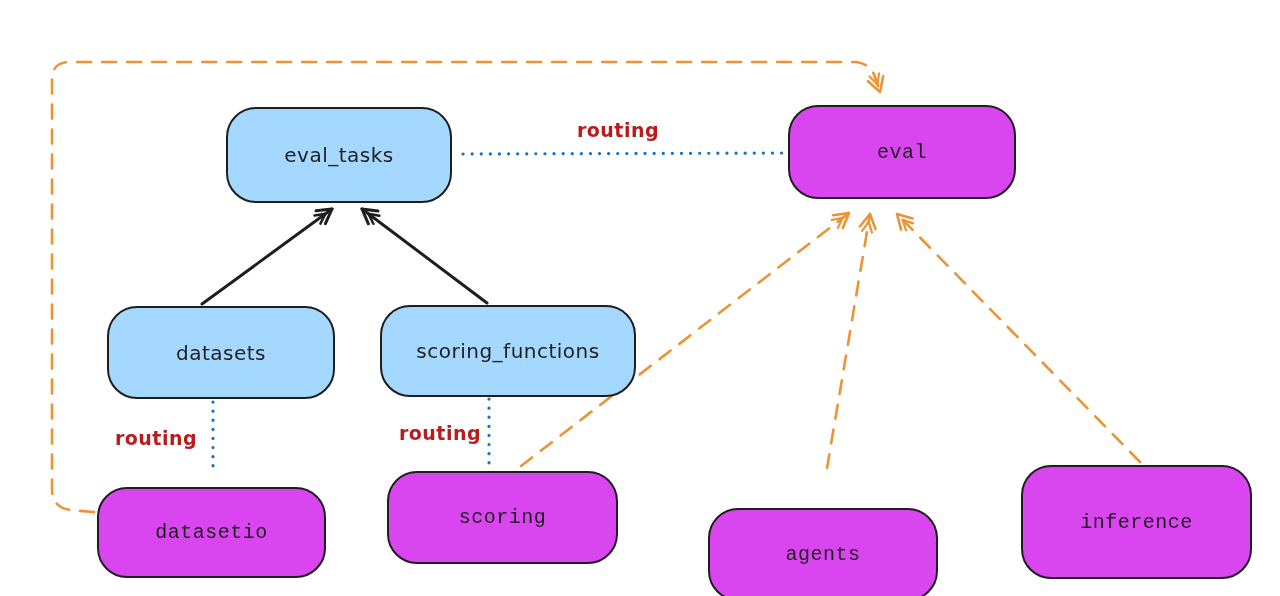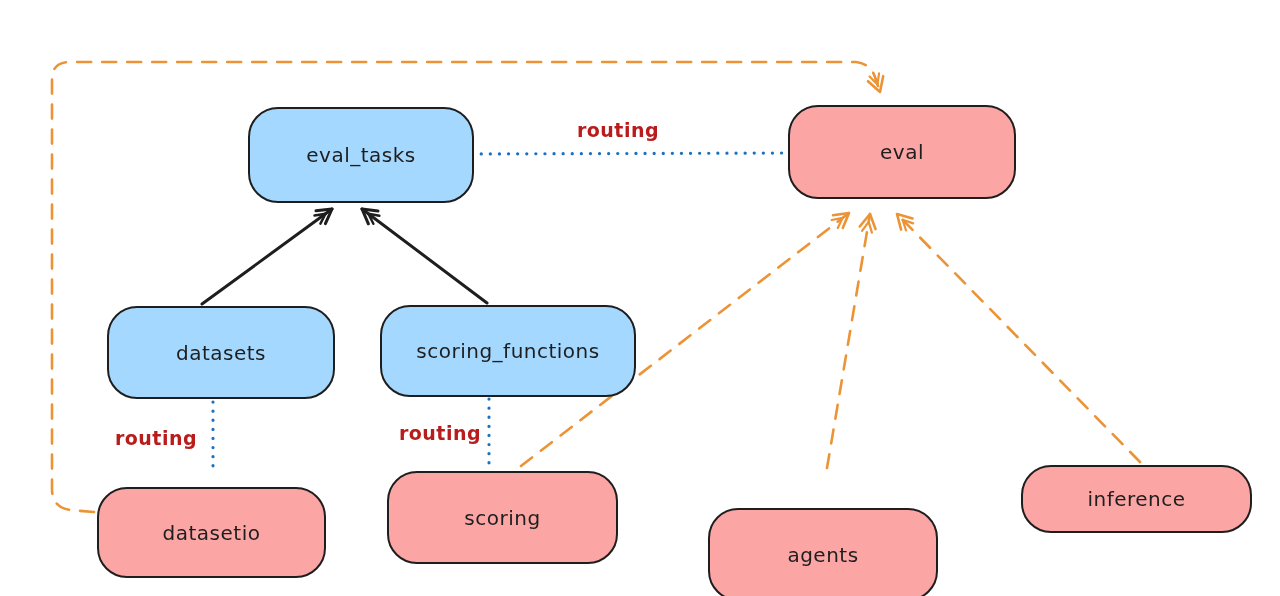--- a/index.html
+++ b/index.html
@@ -28,21 +28,21 @@
     border: 2.5px solid #1e1e1e;
     border-radius: 30px;
     display: flex;
     align-items: center;
     justify-content: center;
     font-size: 20px;
     color: #1e1e1e;
     letter-spacing: 0.5px;
   }
   .node.blue  { background: #a5d8ff; }
-  .node.green { background: #fca5a5; }
+  .node.green { background: #d946ef; font-family: Liberation Mono, monospace; }
   .edge-label {
     position: absolute;
     color: #b91c1c;
     font-weight: bold;
     font-size: 19px;
     letter-spacing: 0.5px;
     transform: translate(-50%, -50%);
     white-space: nowrap;
   }
 </style>
@@ -69,21 +69,21 @@
     <path d="M463 154 L786 153" fill="none" stroke="#1971c2" stroke-width="3.2" stroke-linecap="round" stroke-dasharray="0.1 9"></path>
     <path d="M213 402 L213 471" fill="none" stroke="#1971c2" stroke-width="3.2" stroke-linecap="round" stroke-dasharray="0.1 9"></path>
     <path d="M489 399 L489 468" fill="none" stroke="#1971c2" stroke-width="3.2" stroke-linecap="round" stroke-dasharray="0.1 9"></path>
 
     <path d="M94 512 L70 510 Q52 507 52 489 L52 79 Q52 62 70 62 L856 62 Q871 64 875 77 L880 92" fill="none" stroke="#ec9335" stroke-width="2.6" stroke-linecap="round" stroke-dasharray="14 11" marker-end="url(#ah-orange)"></path>
     <path d="M521 466 L849 213" fill="none" stroke="#ec9335" stroke-width="2.6" stroke-linecap="round" stroke-dasharray="14 11" marker-end="url(#ah-orange)"></path>
     <path d="M827 468 L870 214" fill="none" stroke="#ec9335" stroke-width="2.6" stroke-linecap="round" stroke-dasharray="14 11" marker-end="url(#ah-orange)"></path>
     <path d="M1140 462 L897 214" fill="none" stroke="#ec9335" stroke-width="2.6" stroke-linecap="round" stroke-dasharray="14 11" marker-end="url(#ah-orange)"></path>
   </svg>
 
-  <div class="node blue" style="left:248px; top:107px; width:226px; height:96px;">
+  <div class="node blue" style="left:226px; top:107px; width:226px; height:96px;">
     <span>eval_tasks</span>
   </div>
 
   <div class="node green" style="left:788px; top:105px; width:228px; height:94px;">
     <span>eval</span>
   </div>
 
   <div class="node blue" style="left:100px; top:306px; width:228px; height:93px;margin-left:7px;">
     <span>datasets</span>
   </div>
@@ -97,21 +97,21 @@
   </div>
 
   <div class="node green" style="left:387px; top:471px; width:231px; height:93px;">
     <span>scoring</span>
   </div>
 
   <div class="node green" style="left:708px; top:471px; width:230px; height:93px;margin-top:37px;">
     <span>agents</span>
   </div>
 
-  <div class="node green" style="left:1021px; top:465px; width:231px; height:68px;">
+  <div class="node green" style="left:1021px; top:465px; width:231px; height:114px;">
     <span>inference</span>
   </div>
 
   <div class="edge-label" style="left:618px; top:130px;">routing</div>
   <div class="edge-label" style="left:156px; top:438px;">routing</div>
   <div class="edge-label" style="left:440px; top:433px;">routing</div>
 
 </div>
 
 </body></html>

